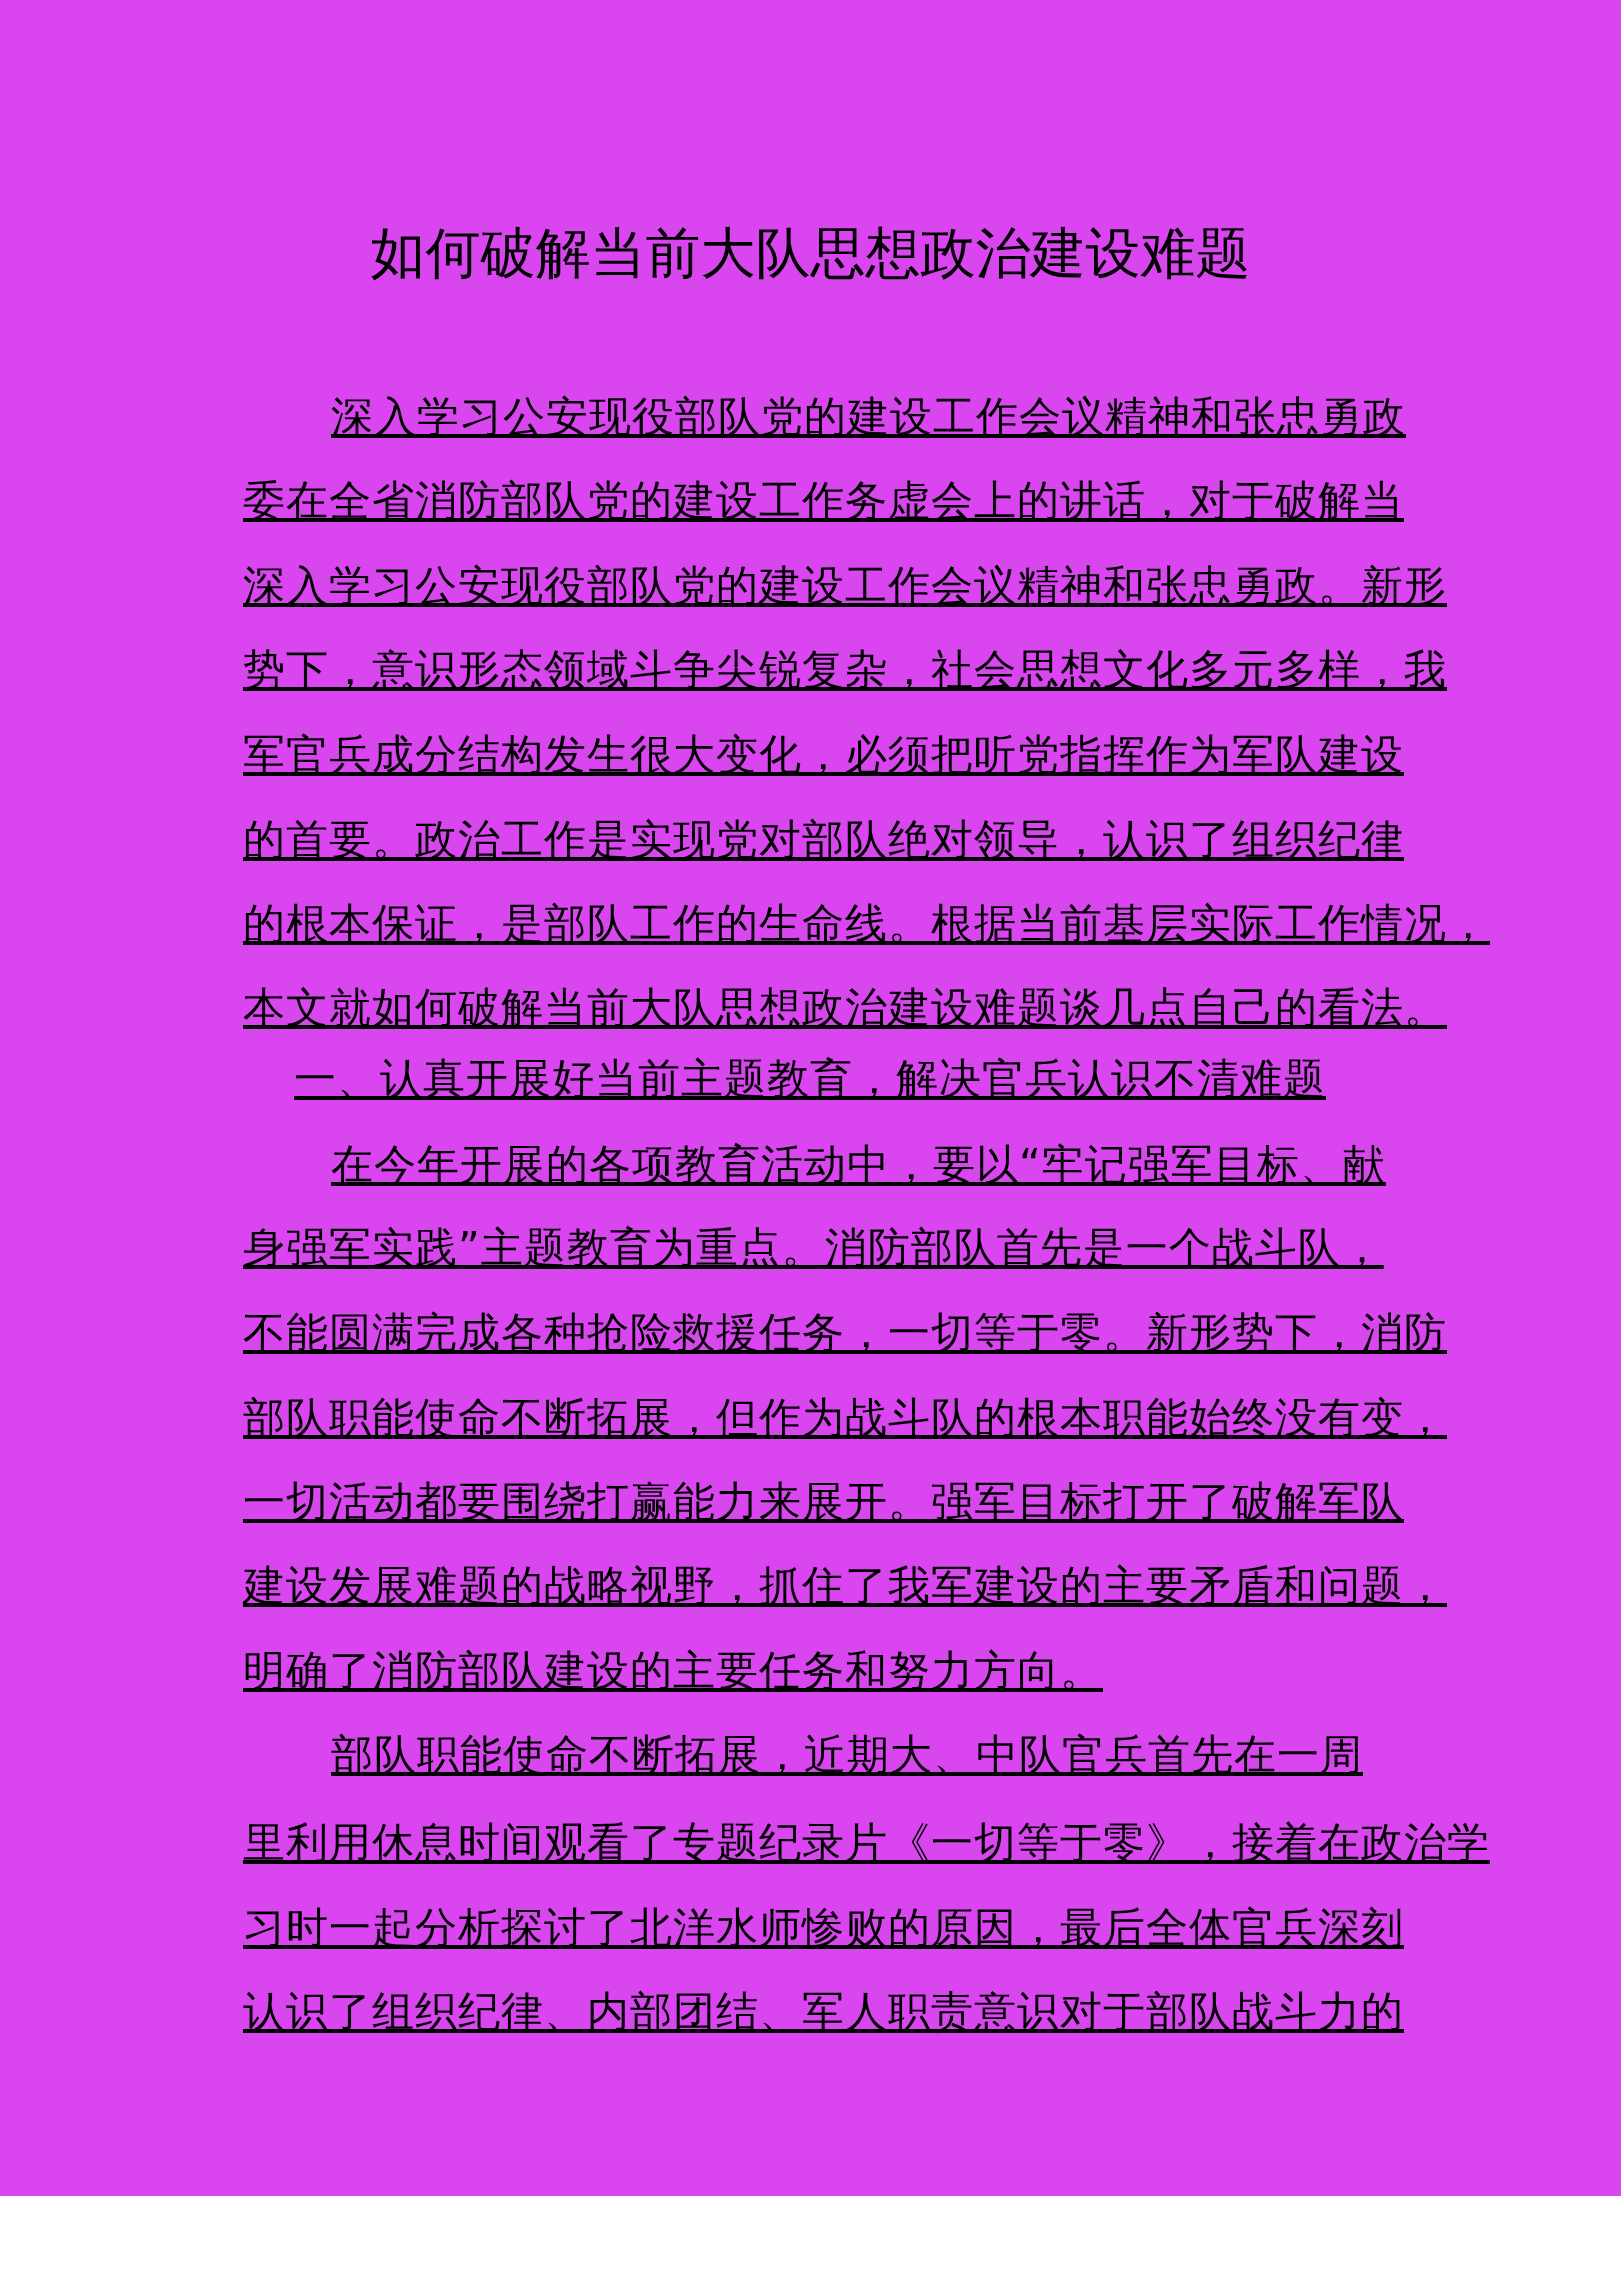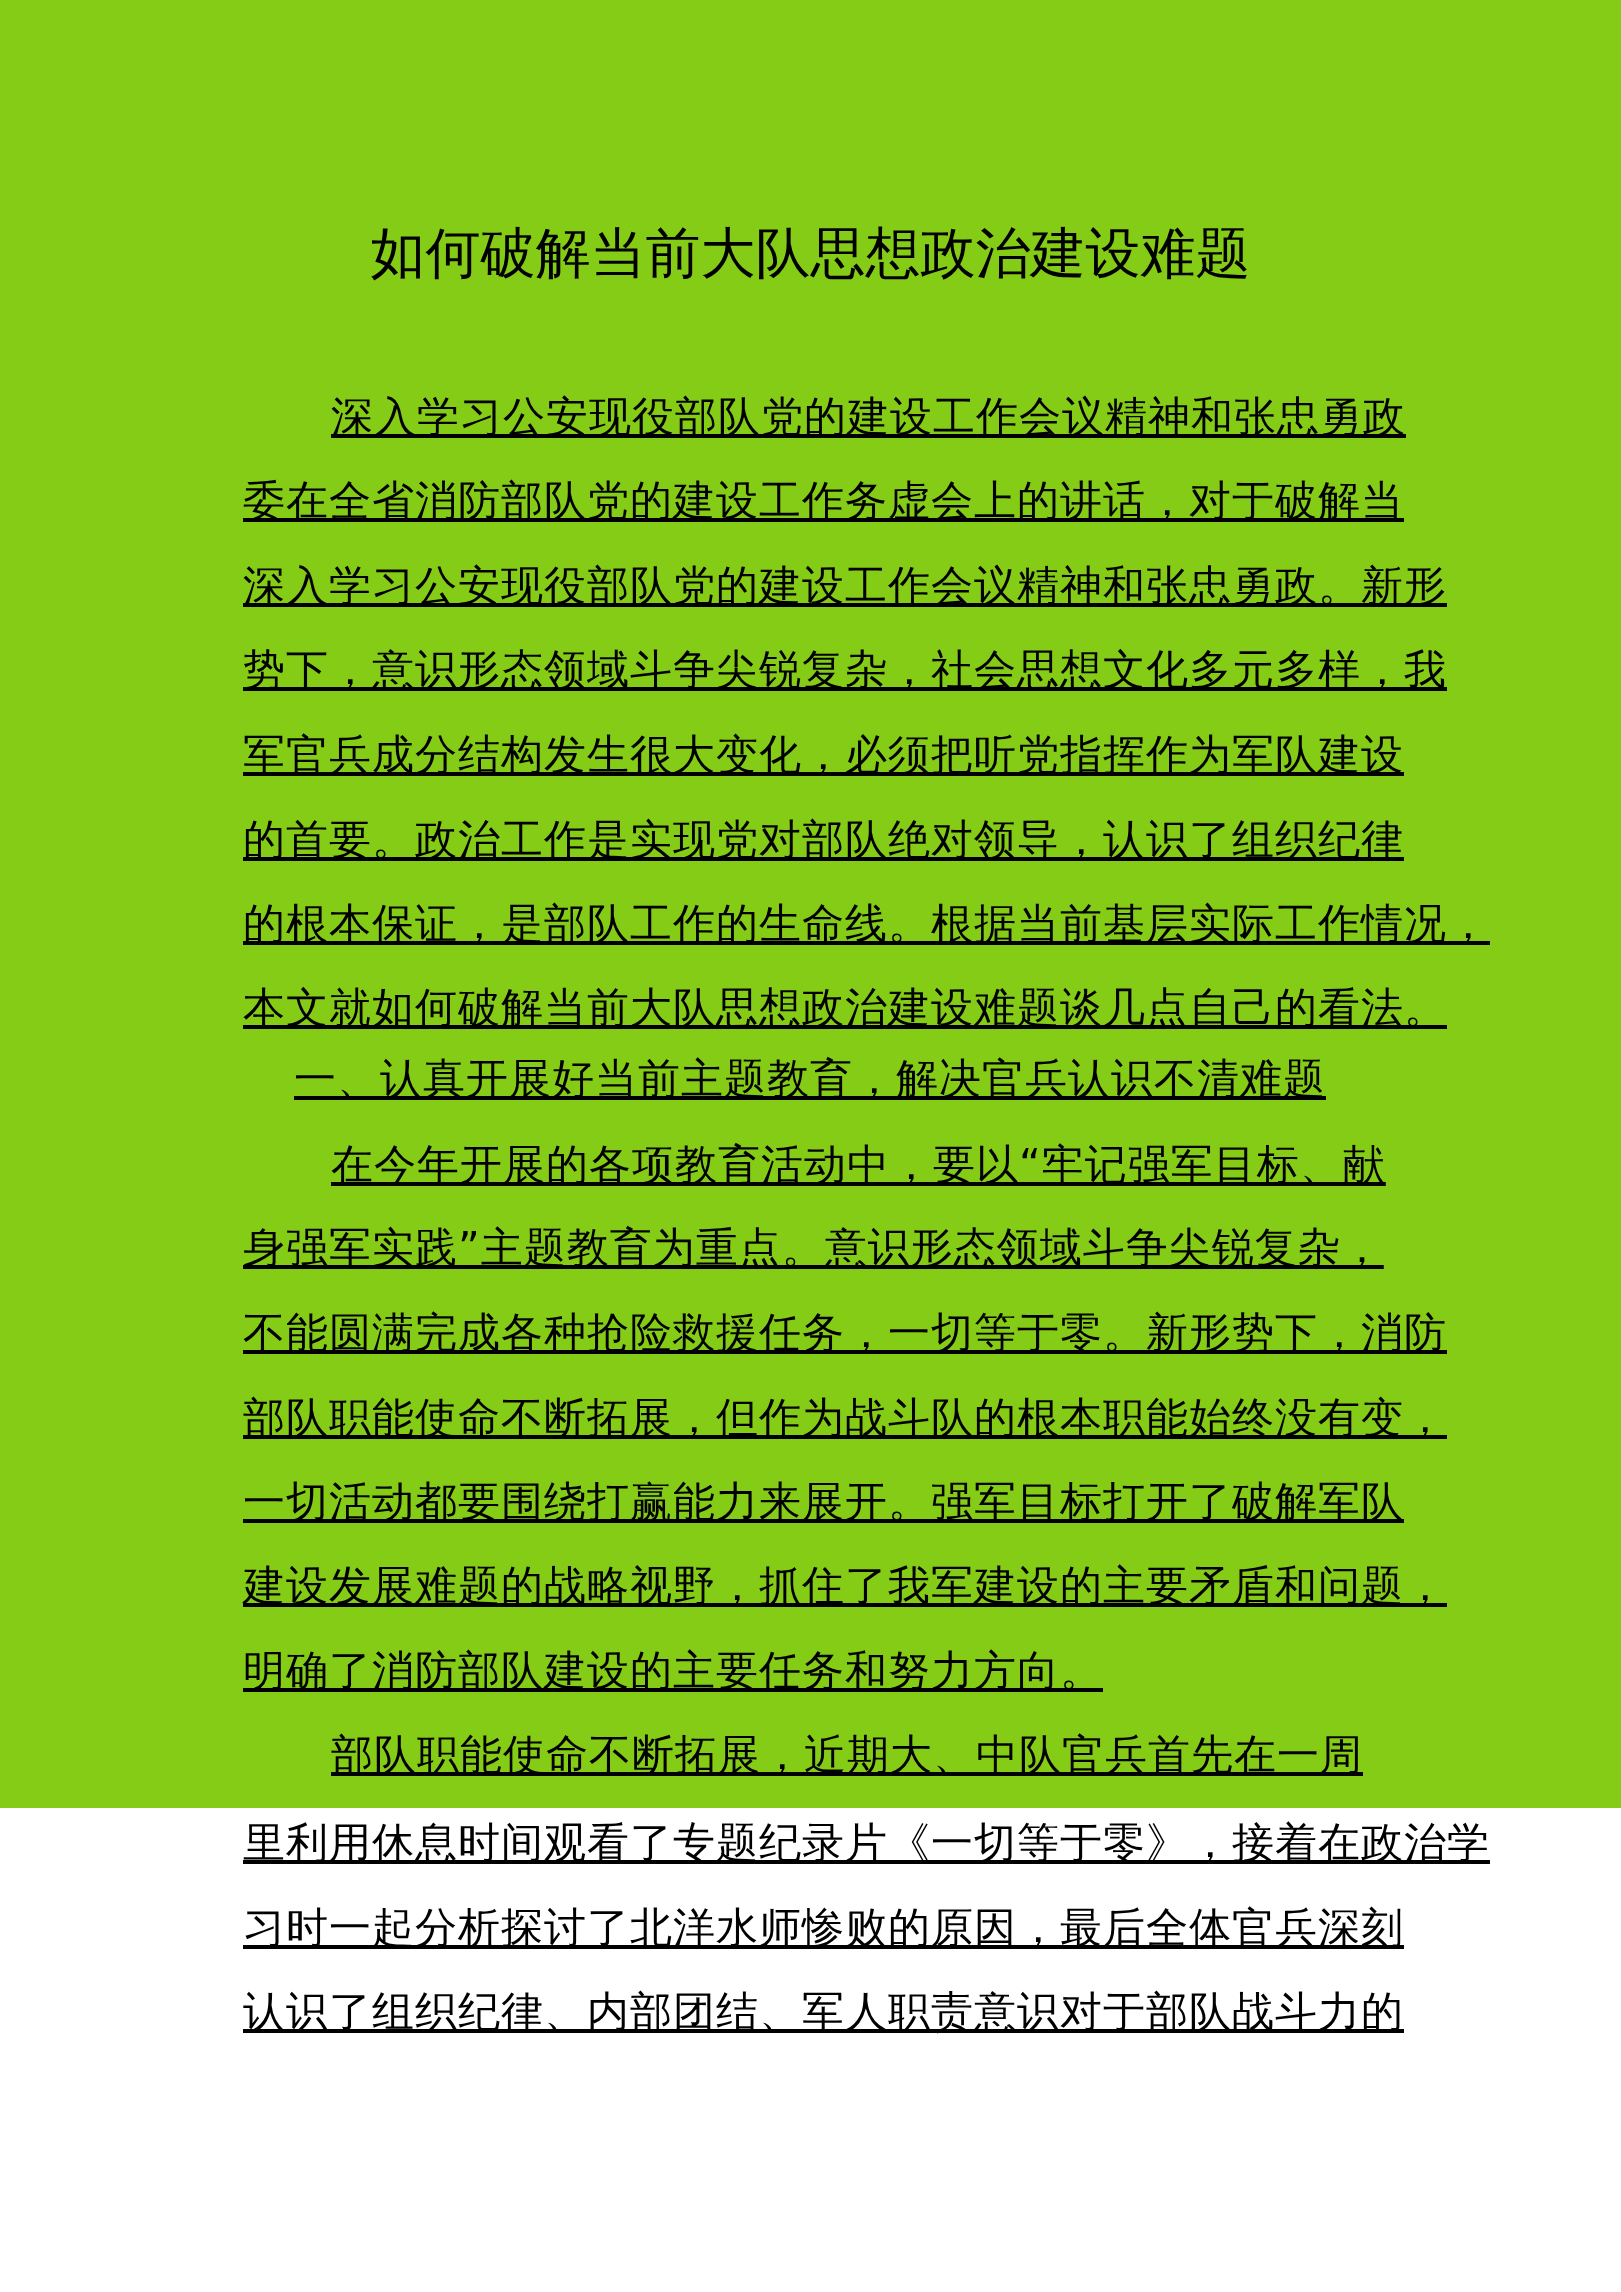--- a/index.html
+++ b/index.html
@@ -1,18 +1,18 @@
 <!DOCTYPE html>
 <html><head>
   <meta charset="utf-8">
   <style>
     html, body { margin: 0; padding: 0; background: #ffffff; }
     body { width: 1621px; height: 2293px; position: relative; overflow: hidden;
            font-family: "DejaVu Sans", "Liberation Sans", sans-serif; color: #000; }
-    .page { position: absolute; left: 0; top: 0; width: 1621px; height: 1808px; background: #84cc16; }
+    .page { position: absolute; left: 0; top: 0; width: 1621px; height: 2196px; background: #d946ef; }
     .title { position: absolute; left: 0; width: 1621px; top: 218px; text-align: center;
              font-size: 55px; line-height: 71px; letter-spacing: 0px; white-space: nowrap; }
     .line { position: absolute; left: 243px; font-size: 42px; line-height: 55px;
             white-space: nowrap; letter-spacing: 1px; text-decoration: underline; }
     .indent { left: 331px; }
     .heading { left: 294px; text-align: center; }
   </style>
 </head>
 <body>
 
@@ -28,21 +28,21 @@
     <div class="line" style="top:727px">军官兵成分结构发生很大变化，必须把听党指挥作为军队建设</div>
     <div class="line" style="top:812px">的首要。政治工作是实现党对部队绝对领导，认识了组织纪律</div>
     <div class="line" style="top:896px">的根本保证，是部队工作的生命线。根据当前基层实际工作情况，</div>
     <div class="line" style="top:980px">本文就如何破解当前大队思想政治建设难题谈几点自己的看法。</div>
   </div>
 
   <div class="line heading" style="top:1051px">一、认真开展好当前主题教育，解决官兵认识不清难题</div>
 
   <div>
     <div class="line indent" style="top:1137px">在今年开展的各项教育活动中，要以“牢记强军目标、献</div>
-    <div class="line" style="top:1220px">身强军实践”主题教育为重点。意识形态领域斗争尖锐复杂，</div>
+    <div class="line" style="top:1220px">身强军实践”主题教育为重点。消防部队首先是一个战斗队，</div>
     <div class="line" style="top:1305px">不能圆满完成各种抢险救援任务，一切等于零。新形势下，消防</div>
     <div class="line" style="top:1390px">部队职能使命不断拓展，但作为战斗队的根本职能始终没有变，</div>
     <div class="line" style="top:1474px">一切活动都要围绕打赢能力来展开。强军目标打开了破解军队</div>
     <div class="line" style="top:1558px">建设发展难题的战略视野，抓住了我军建设的主要矛盾和问题，</div>
     <div class="line" style="top:1643px">明确了消防部队建设的主要任务和努力方向。</div>
   </div>
 
   <div>
     <div class="line indent" style="top:1727px">部队职能使命不断拓展，近期大、中队官兵首先在一周</div>
     <div class="line" style="top:1815px">里利用休息时间观看了专题纪录片《一切等于零》，接着在政治学</div>

